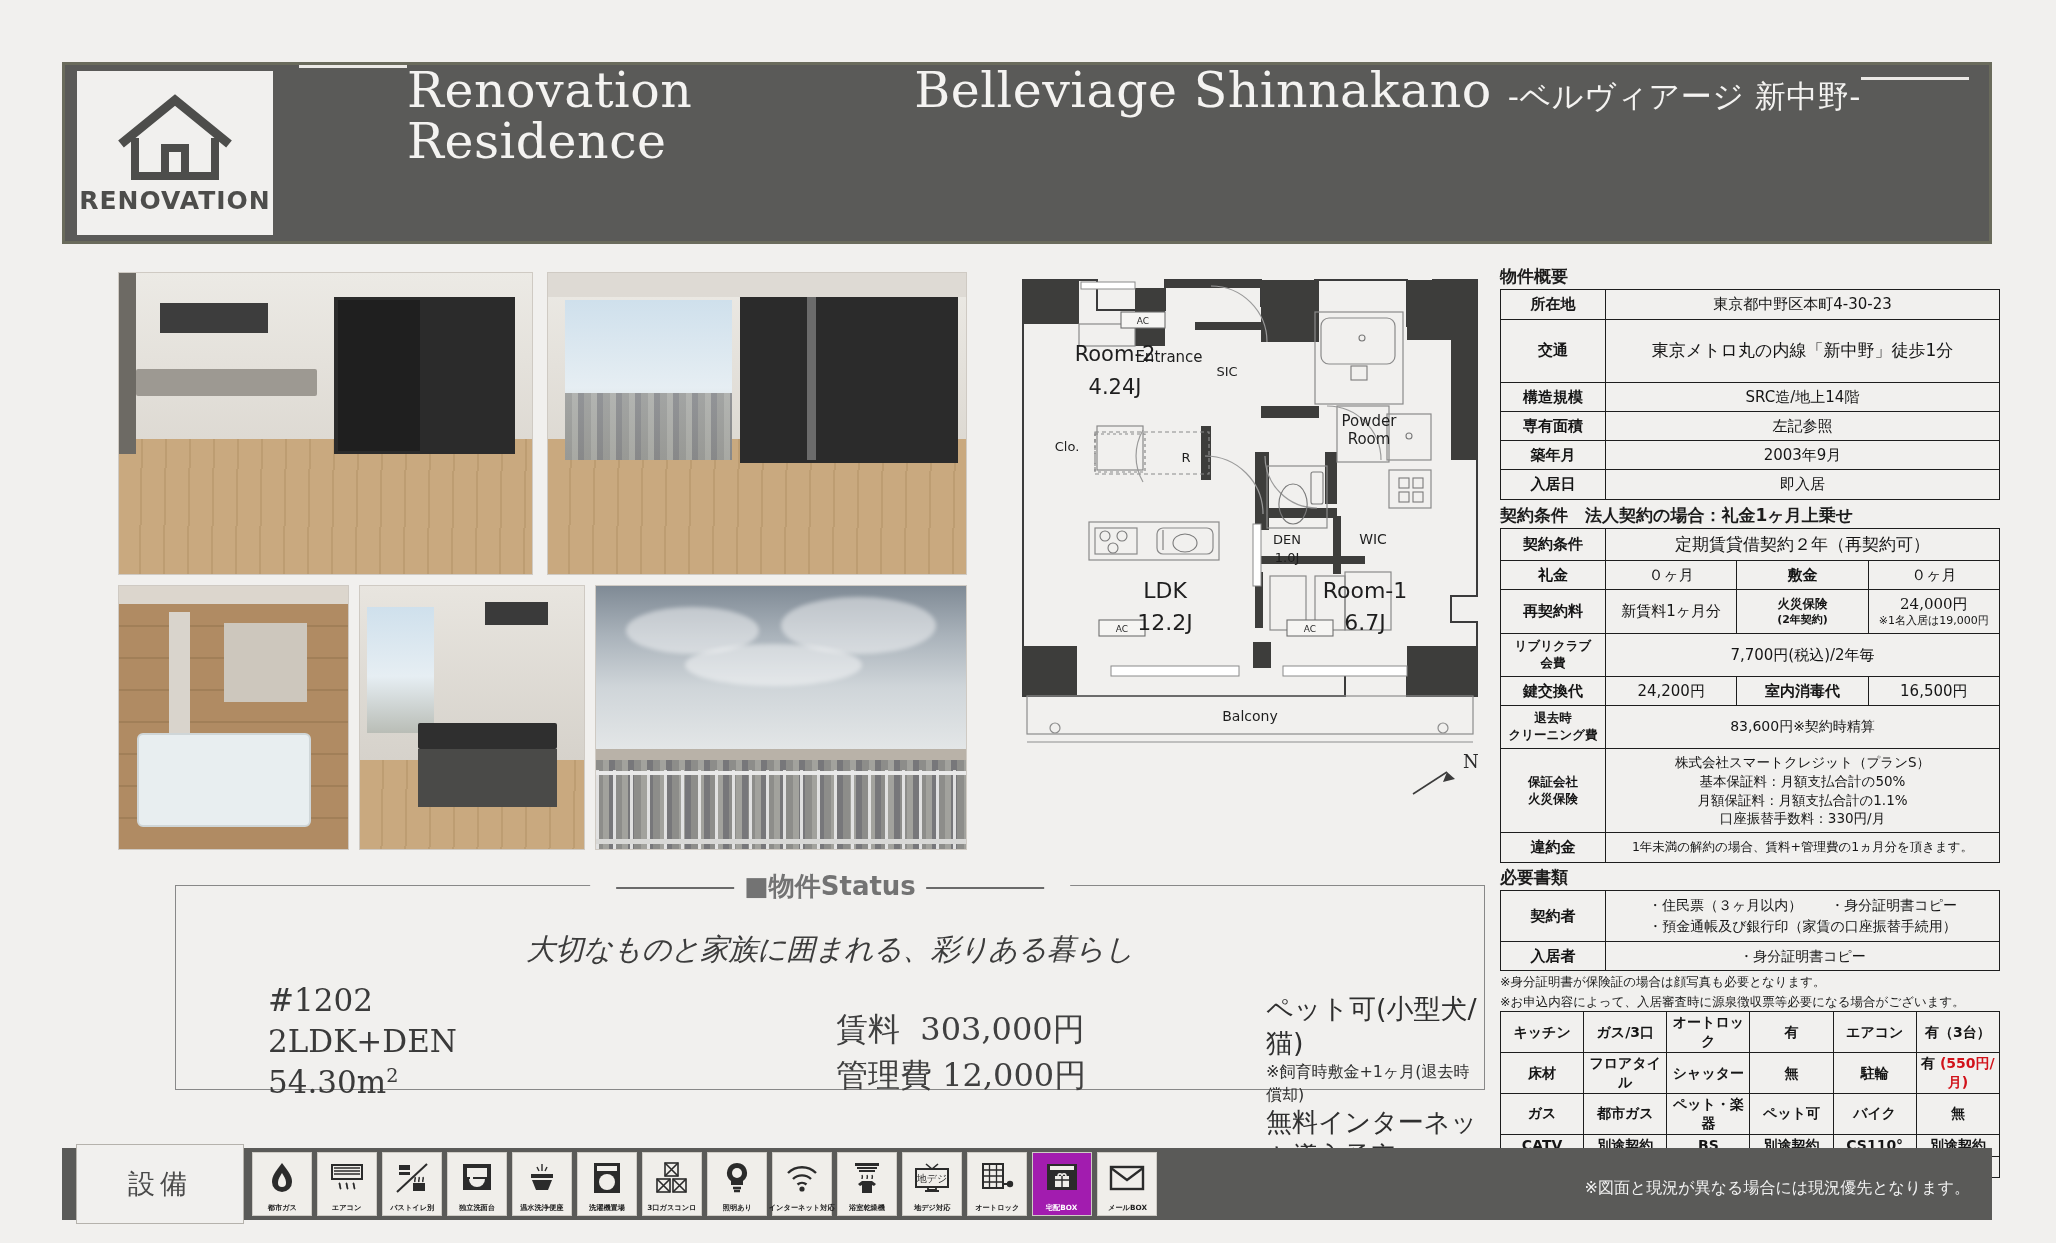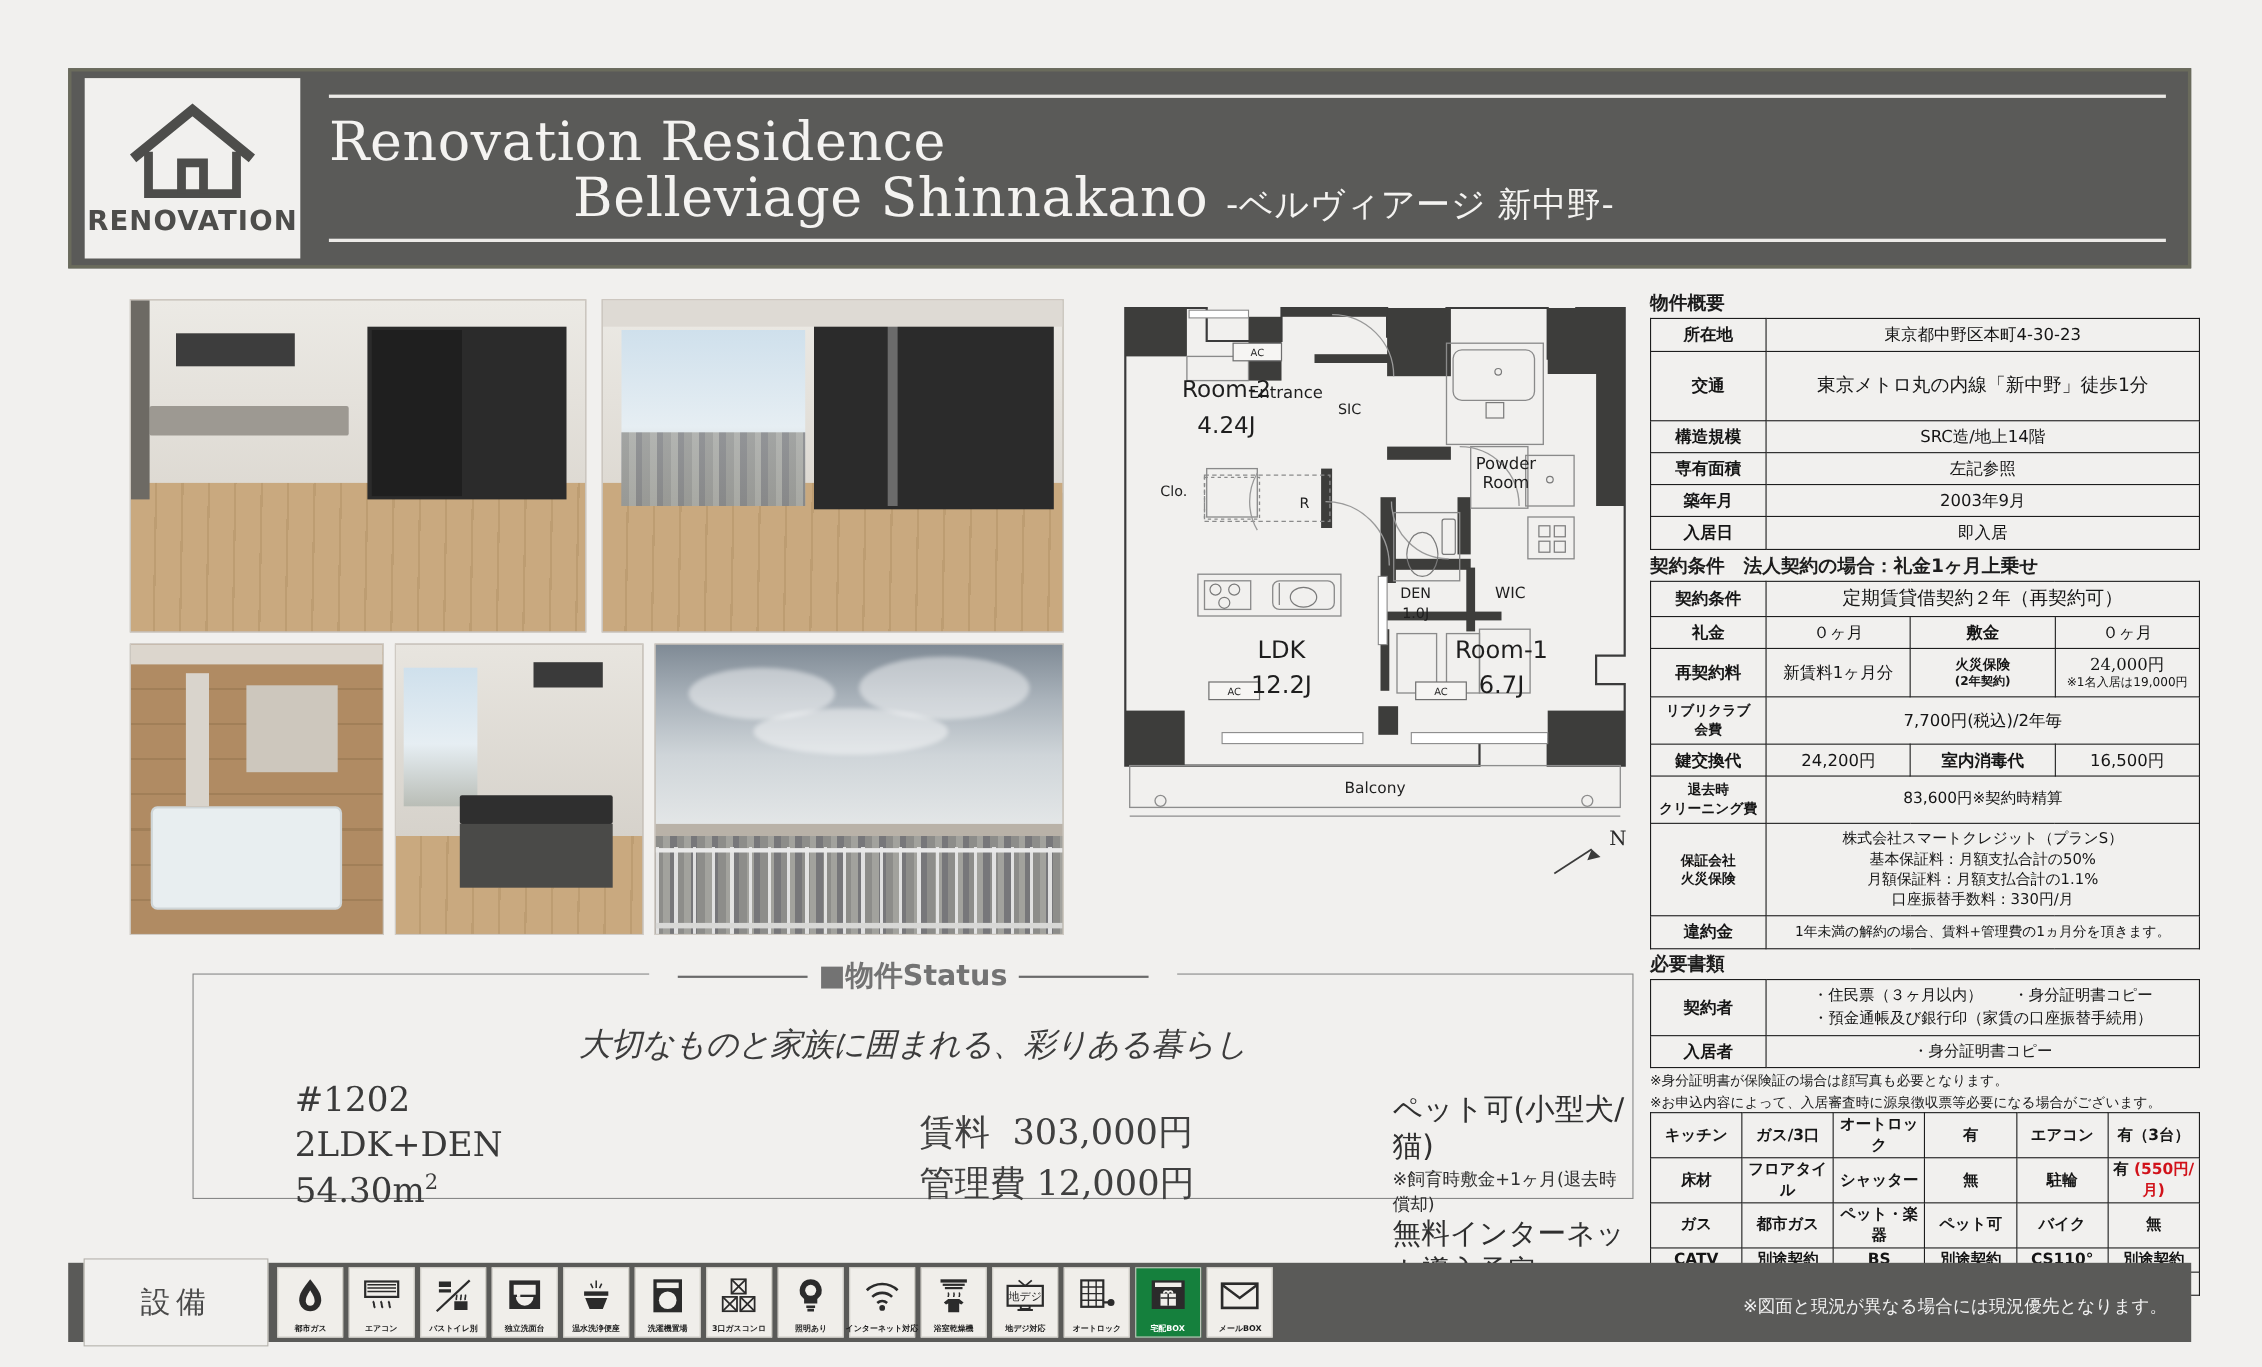--- a/index.html
+++ b/index.html
@@ -4,21 +4,21 @@
 <style>
   html,body{margin:0;padding:0;background:#f0efed;}
   body{width:2056px;height:1243px;font-family:"Liberation Sans","DejaVu Sans",sans-serif;overflow:hidden;}
   .page{position:relative;width:2056px;height:1243px;background:#f1f0ee;}
 
   
   .header{position:absolute;left:62px;top:62px;width:1930px;height:182px;background:#5a5a58;box-sizing:border-box;border:3px solid #6a6b5c;display:flex;align-items:center;}
   .logo-box{width:196px;height:164px;margin-left:12px;background:#f1f0ee;display:flex;flex-direction:column;align-items:center;justify-content:center;flex:none;}
   .logo-house{width:128px;height:92px;}
   .logo-word{font-family:"DejaVu Sans",sans-serif;font-weight:bold;font-size:25px;letter-spacing:1px;color:#4d4d4b;margin-top:2px;}
-  .title-wrap{flex:1;padding-left:26px;padding-right:20px;position:relative;height:176px;display:flex;flex-direction:column;justify-content:center;}
+  .title-wrap{flex:1;padding-left:26px;padding-right:20px;position:relative;height:176px;display:flex;justify-content:center;}
   .rule{height:3px;background:#eceae7;width:100%;}
   .rule.top{margin-bottom:14px;}
   .rule.bot{margin-top:12px;}
   .t-line1{font-family:"DejaVu Serif","Liberation Serif",serif;font-size:49px;color:#f4f3f1;line-height:1.05;letter-spacing:.5px;}
   .t-line2{font-family:"DejaVu Serif","Liberation Serif",serif;font-size:49px;color:#f4f3f1;line-height:1.05;padding-left:222px;letter-spacing:.5px;white-space:nowrap;}
   .t-line2 .jp{font-size:31px;font-family:"DejaVu Sans",sans-serif;}
 
   
   .photos{position:absolute;left:118px;top:272px;width:890px;height:590px;}
   .ph{position:absolute;background:#b9b2a8;overflow:hidden;border:1px solid #cfcac3;box-sizing:border-box;}
@@ -76,21 +76,21 @@
   .red{color:#d1121a;}
   .left-al{text-align:left;padding-left:10px;}
 
   
   .footer{position:absolute;left:62px;top:1148px;width:1930px;height:72px;background:#5a5a58;}
   .setsubi{position:absolute;left:76px;top:1144px;width:168px;height:80px;background:#f1f0ee;border:1px solid #b5b2ac;box-sizing:border-box;display:flex;align-items:center;justify-content:center;font-size:27px;font-family:"DejaVu Sans",sans-serif;letter-spacing:5px;color:#4a4a4a;}
   .icons{position:absolute;left:252px;top:1152px;display:flex;gap:5px;}
   .ic{width:60px;height:64px;background:#f0eeea;border:1px solid #cfccc6;box-sizing:border-box;display:flex;flex-direction:column;align-items:center;justify-content:flex-end;padding-bottom:2px;}
   .ic .g{flex:1;display:flex;align-items:center;justify-content:center;width:100%;}
   .ic .cap{font-size:7.6px;font-family:"DejaVu Sans",sans-serif;color:#1d1d1d;font-weight:bold;white-space:nowrap;transform:scale(.95);}
-  .ic.dark{background:#15803d;}
+  .ic.dark{background:#a21caf;}
   .ic.dark .cap{color:#fff;}
   .footnote{position:absolute;right:86px;top:1178px;color:#f2f2f2;font-size:16px;font-family:"DejaVu Sans",sans-serif;}
 </style>
 </head>
 <body>
 
 <div class="page">
 
   <div class="header">
     <div class="logo-box">

